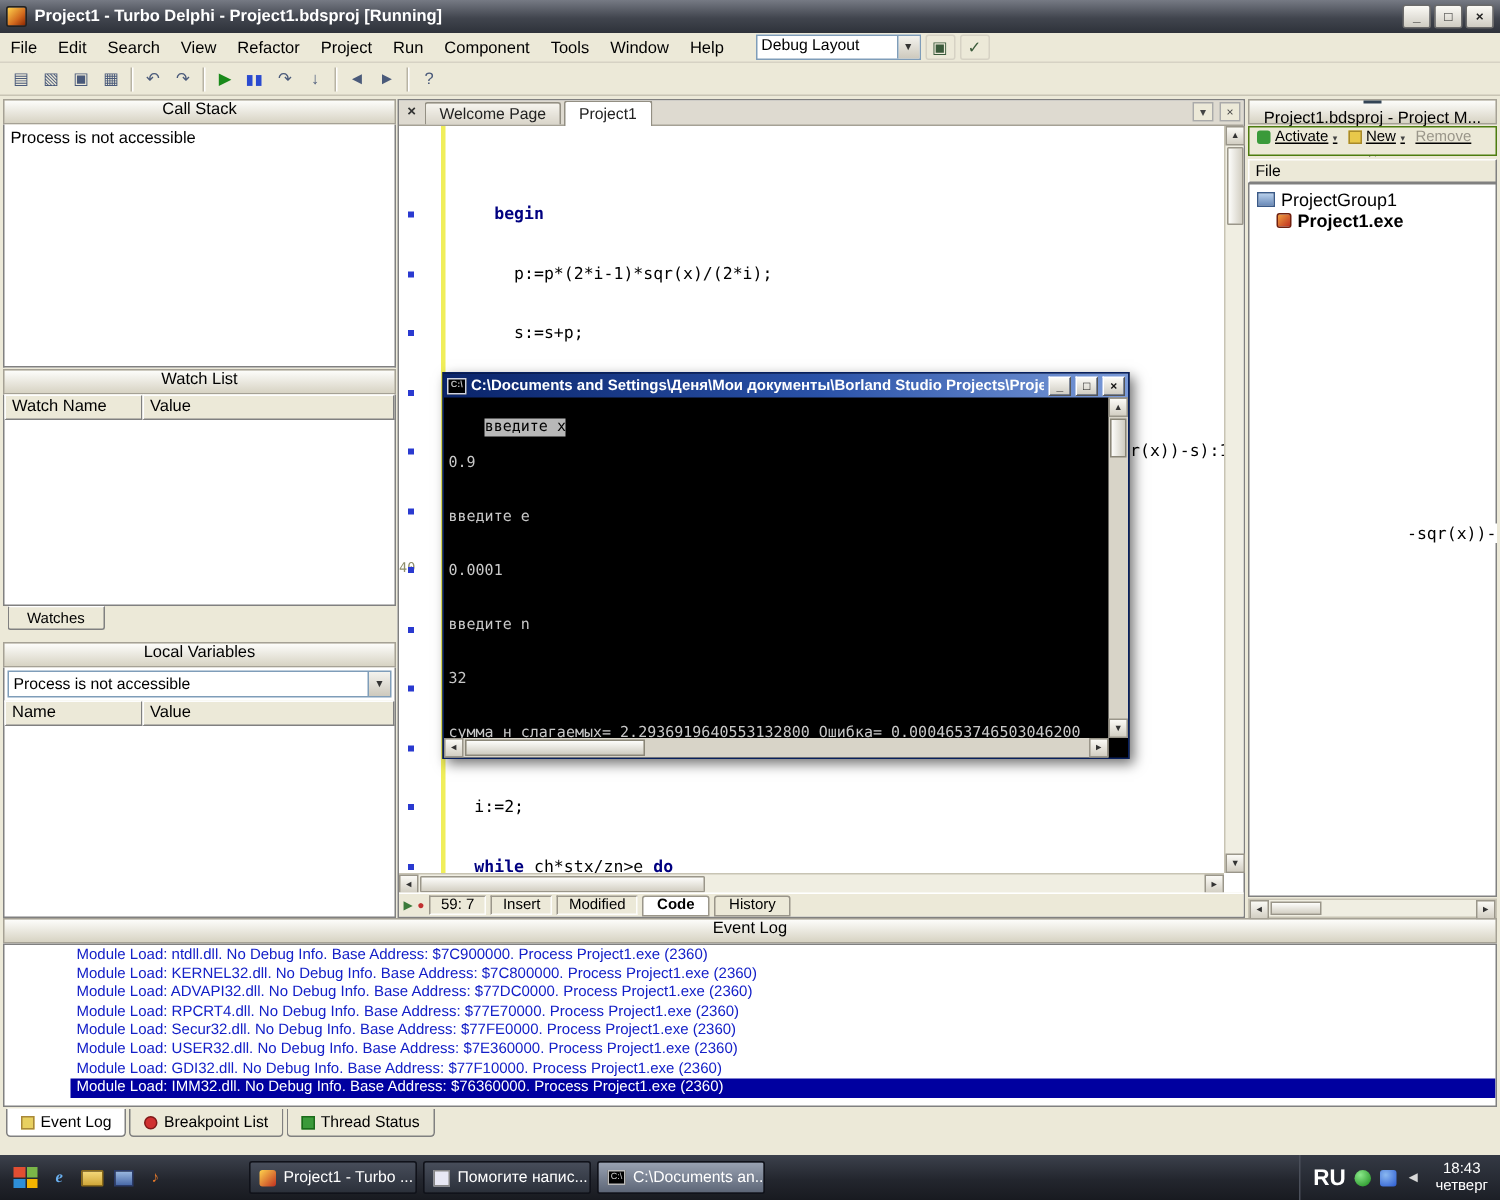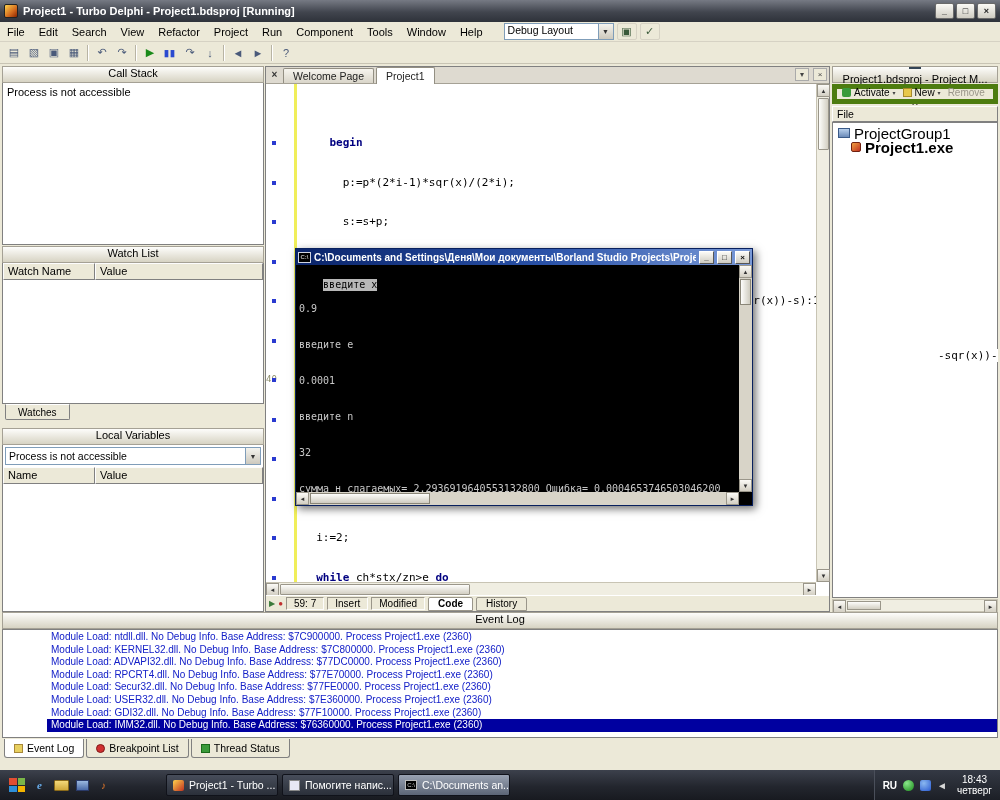--- a/index.html
+++ b/index.html
@@ -112,30 +112,30 @@
   .st-cell{height:13px;display:flex;align-items:center;padding:0 7px;
     border:1px solid;border-color:#9a968a #fdfdfb #fdfdfb #9a968a;color:#000;}
   .st-tab{height:14px;display:flex;align-items:center;padding:0 9px;font-size:10px;
     border:1px solid #9a968a;background:#ece9d8;border-radius:2px 2px 0 0;}
   .st-tab.active{background:#fff;font-weight:bold;}
 
   
   .right-dock{position:absolute;left:832px;top:66px;width:166px;height:546px;}
   .pm-icon{width:12px;height:10px;background:linear-gradient(#9ab4d8,#5a7aa8);border:1px solid #345;}
   .rd-toolbar{position:absolute;left:0;top:18px;right:0;height:20px;background:#ece9d8;
-    border:5px solid #4d7c0f;display:flex;align-items:flex-end;gap:1px;font-size:10px;padding:0 2px;}
+    border:1px solid #4d7c0f;display:flex;align-items:flex-start;gap:1px;font-size:10px;padding:0 2px;text-decoration:underline;}
   .rd-btn{display:flex;align-items:center;gap:3px;padding:1px 3px;color:#000;}
   .rd-btn .dd{font-size:6px;color:#444;}
   .rd-btn.disabled{color:#9a968a;}
   .ic-activate{width:9px;height:9px;background:#3a9a3a;border-radius:2px;}
   .ic-new{width:9px;height:9px;background:#e8c84a;border:1px solid #a88a2a;}
   .rd-colhdr{position:absolute;left:0;top:40px;right:0;height:16px;background:#ece9d8;
     border:1px solid;border-color:#fdfdfd #808080 #808080 #fdfdfd;font-size:10.5px;padding:1px 4px;}
   .rd-body{position:absolute;left:0;top:56px;right:0;bottom:14px;background:#fff;
-    border:1px solid #808080;font-size:15px;padding:3px 2px;}
+    border:1px solid #808080;font-size:12px;padding:3px 2px;}
   .tree-row{display:flex;align-items:center;gap:4px;height:14px;padding-left:3px;}
   .tree-row.child{padding-left:16px;font-weight:bold;}
   .ic-group{width:12px;height:10px;background:linear-gradient(#b8d0ec,#6a8ab8);border:1px solid #3a5a88;}
   .ic-exe{width:10px;height:10px;background:linear-gradient(135deg,#f0a040,#c03020);border:1px solid #702010;border-radius:2px;}
   .rd-hscroll{position:absolute;left:0;bottom:0;right:0;height:13px;background:#f0eee2;
     border:1px solid #c8c4b4;display:flex;}
   .rd-hscroll .thumb{width:34px;height:9px;margin:1px;background:linear-gradient(#fdfdfb,#d3cfc3);border:1px solid #9a968a;}
 
   .code-frag{position:absolute;left:938px;top:349px;z-index:6;background:#fff;
     font-family:"DejaVu Sans Mono",monospace;font-size:11px;color:#000;}
@@ -194,21 +194,21 @@
   .task-btn{display:flex;align-items:center;gap:5px;width:112px;height:22px;padding:0 6px;
     background:linear-gradient(#474d5a,#2b303a);border:1px solid #10121a;border-radius:2px;
     font-size:10.5px;white-space:nowrap;overflow:hidden;}
   .task-btn.active{background:linear-gradient(#99a2b2,#5c6576);}
   .tb-delphi{width:11px;height:11px;flex:0 0 11px;background:linear-gradient(135deg,#ffd34d,#c03020);border-radius:2px;}
   .tb-page{width:11px;height:11px;flex:0 0 11px;background:#e8e8f4;border:1px solid #888;}
   .tb-console{width:12px;height:10px;flex:0 0 12px;background:#000;border:1px solid #bbb;color:#ccc;
     font-size:6px;display:flex;align-items:center;justify-content:center;}
   .tray{margin-left:auto;display:flex;align-items:center;gap:6px;height:100%;padding:0 8px;
     border-left:1px solid #4a4f5a;background:linear-gradient(#343944,#1c1f26);}
-  .tray .lang{font-size:10px;font-weight:bold;}
+  .tray .lang{font-size:15px;font-weight:bold;}
   .tray-ic{width:11px;height:11px;border-radius:50%;}
   .tr-green{background:radial-gradient(circle at 35% 30%,#8ae88a,#1a8a1a);}
   .tr-blue{background:radial-gradient(circle at 35% 30%,#8ab8f0,#2a5ad0);border-radius:2px;}
   .tr-vol{font-size:10px;color:#d8d8d8;width:auto;height:auto;border-radius:0;}
   .clock{display:flex;flex-direction:column;align-items:center;font-size:10px;line-height:11px;padding-left:4px;}
 </style>
 </head>
 <body>
 
 <div class="titlebar">

